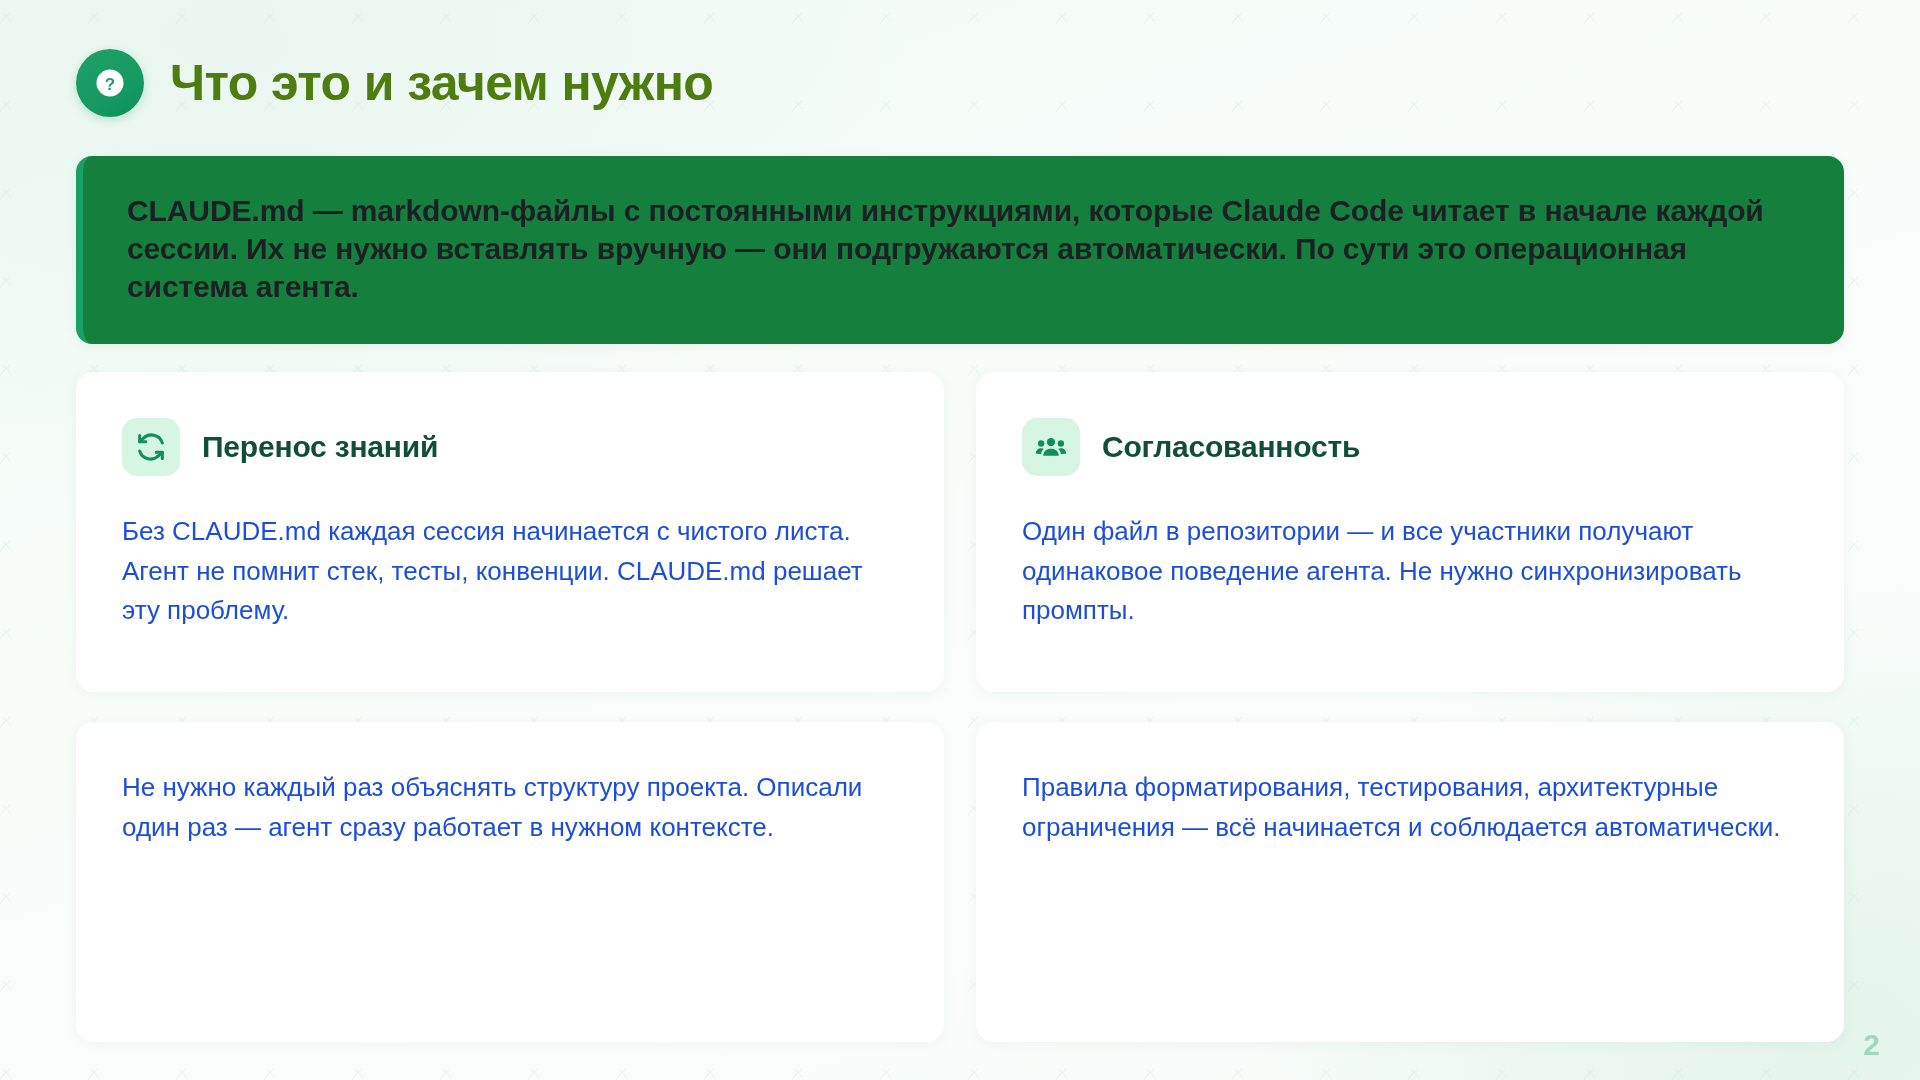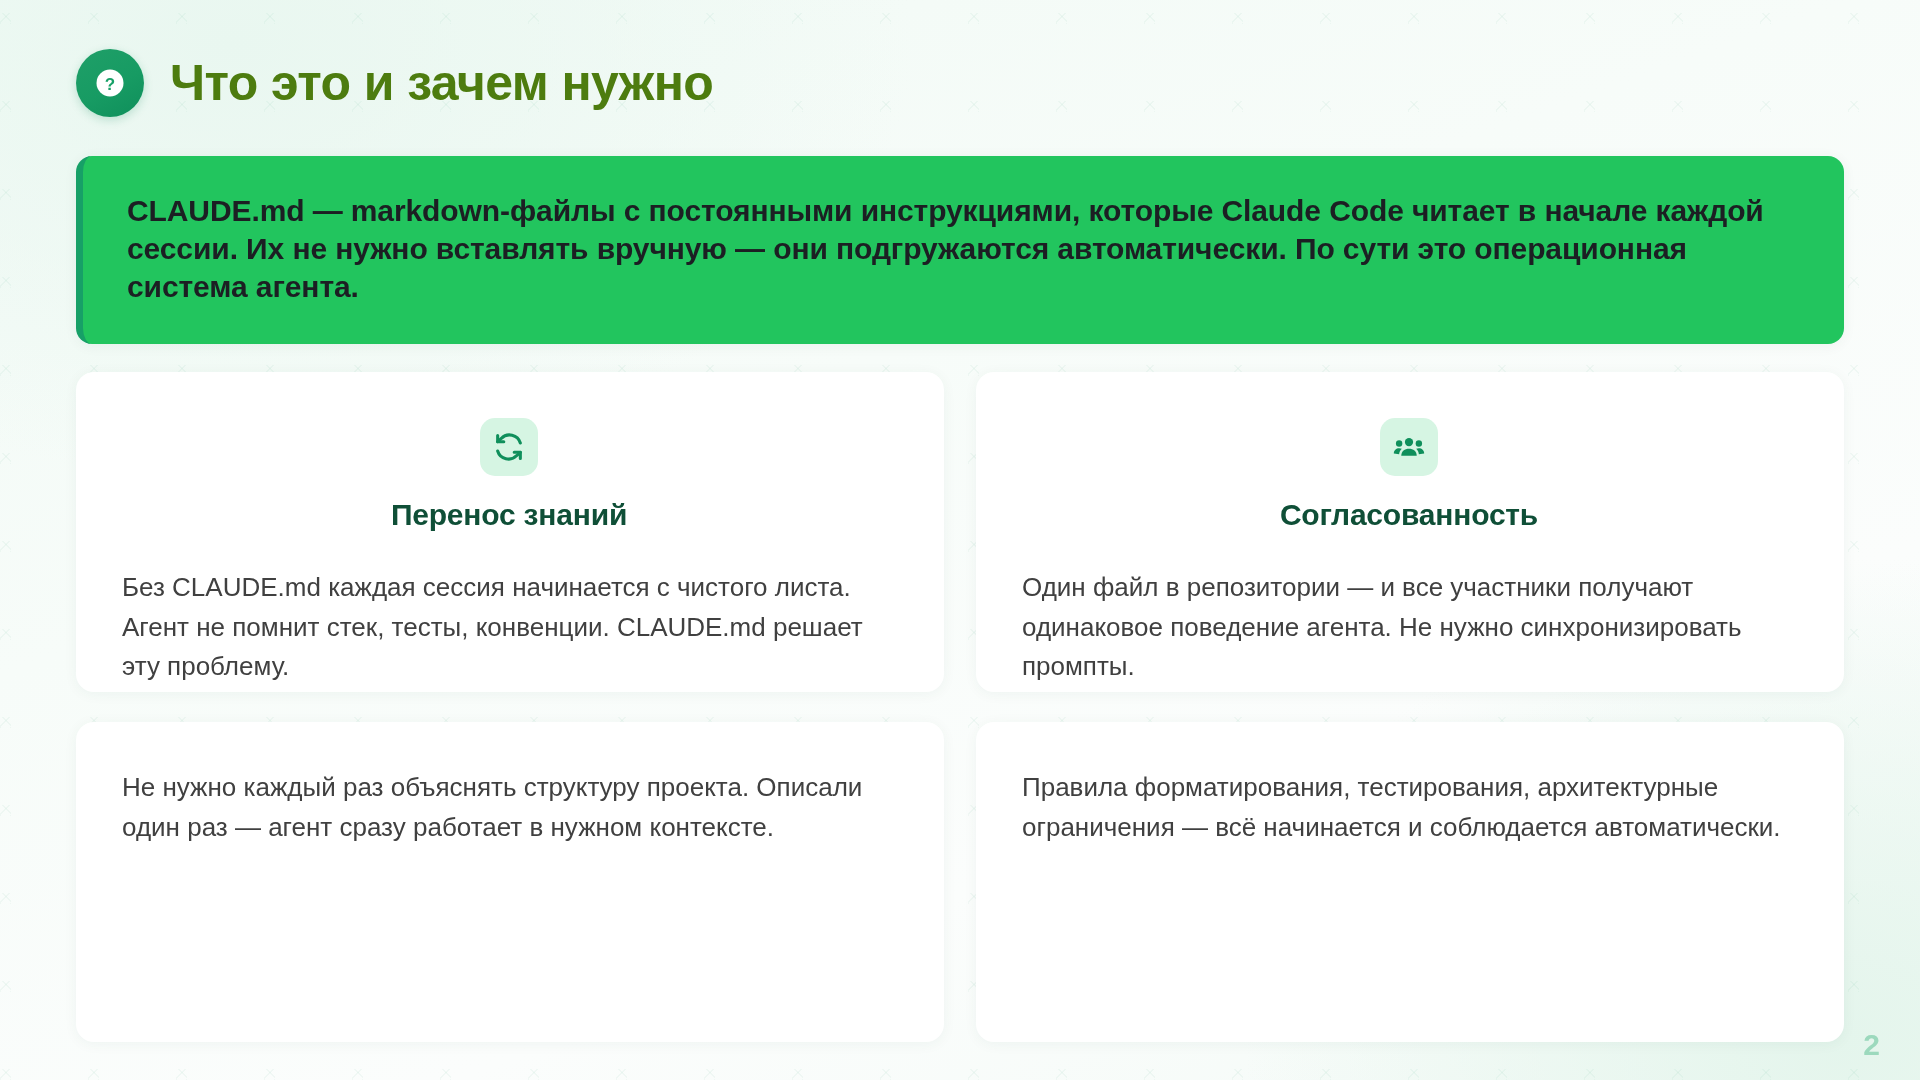--- a/index.html
+++ b/index.html
@@ -56,21 +56,21 @@
   .badge svg { display:block; }
   .page-title {
     font-size:50px; font-weight:bold; letter-spacing:-.6px;
     color:#4d7c0f; white-space:nowrap;
   }
 
   
   .callout {
     position:relative;
     margin:30px 14px 0 14px;
-    background:#22c55e;
+    background:#15803d;
     border-radius:16px;
     border-left:7px solid #17a067;
     padding:36px 44px 38px 44px;
     box-shadow:0 2px 14px rgba(20,80,56,.055);
   }
   .callout-text {
     font-size:30px; line-height:1.27;
     font-weight:bold; color:#1c1f23;
     letter-spacing:-.1px;
   }
@@ -86,36 +86,35 @@
   }
   .card {
     background:#ffffff;
     border-radius:18px;
     padding:46px 48px 0 46px;
     box-shadow:0 2px 14px rgba(20,80,56,.05);
   }
   .card-head {
     display:flex; align-items:center; gap:22px;
     margin-bottom:36px;
-    flex-direction:column;
   }
   .icon-box {
     width:58px; height:58px; border-radius:15px;
     background:#d6f5e3;
     display:flex; align-items:center; justify-content:center;
     flex:0 0 auto;
   }
   .icon-box svg { display:block; }
   .card-title {
     font-size:30px; font-weight:bold; color:#0f4f37;
     letter-spacing:-.2px; white-space:nowrap;
   }
   .card-body {
     font-size:26px; line-height:1.52;
-    color:#404040;
+    color:#1d4ed8;
   }
 
   
   .page-num {
     position:absolute;
     right:40px; bottom:18px;
     font-size:30px; font-weight:bold;
     color:#9cd9bd;
   }
 </style>

